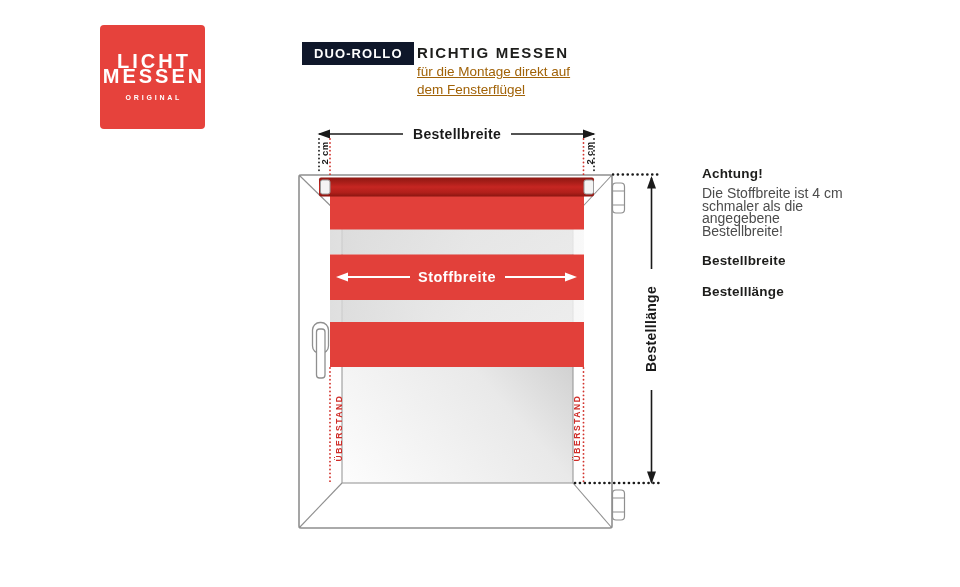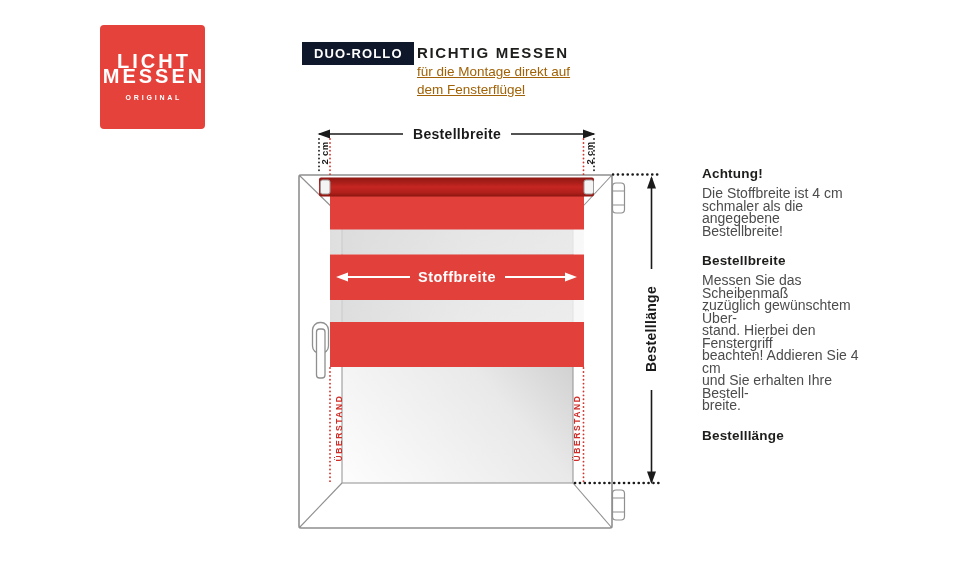--- a/index.html
+++ b/index.html
@@ -206,23 +206,17 @@
 
 <aside class="abs notes">
   <section>
     <h3>Achtung!</h3>
     <p>Die Stoffbreite ist 4 cm
 schmaler als die angegebene
 Bestellbreite!</p>
   </section>
   <section>
     <h3>Bestellbreite</h3>
-    <p>Messen Sie das Scheibenmaß
-zuzüglich gewünschtem Über-
-stand. Hierbei den Fenstergriff
-beachten! Addieren Sie 4 cm
-und Sie erhalten Ihre Bestell-
-breite.</p>
   </section>
   <section>
     <h3>Bestelllänge</h3>
   </section>
 </aside>
 
 </body></html>

